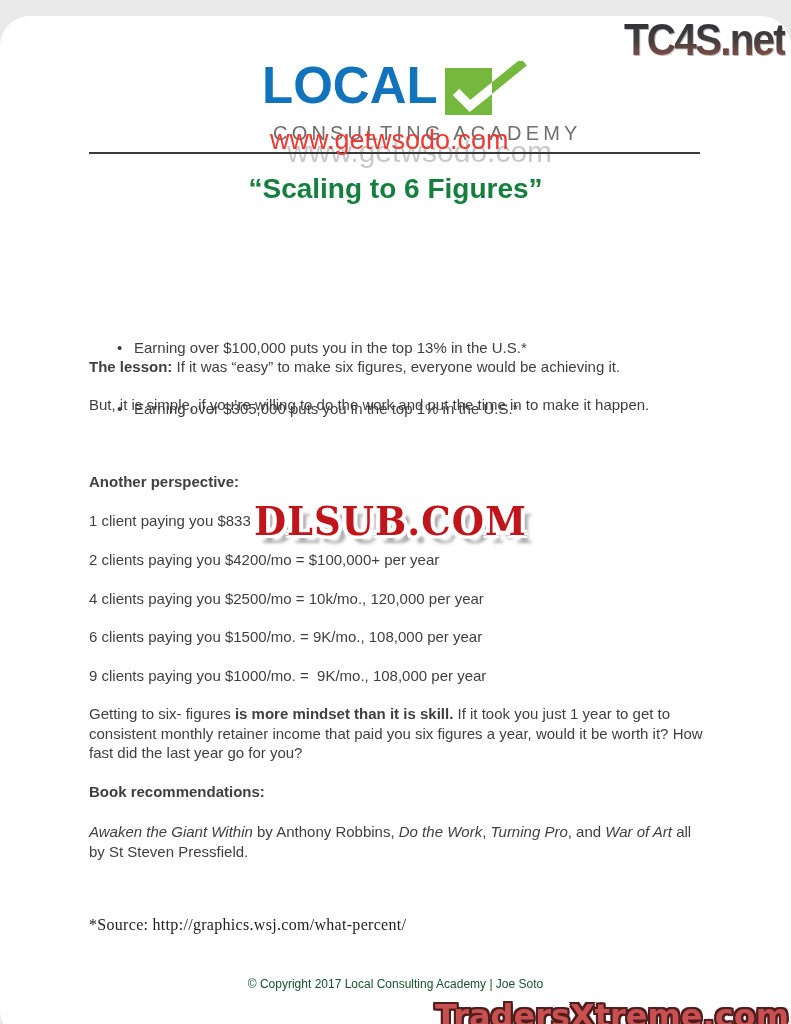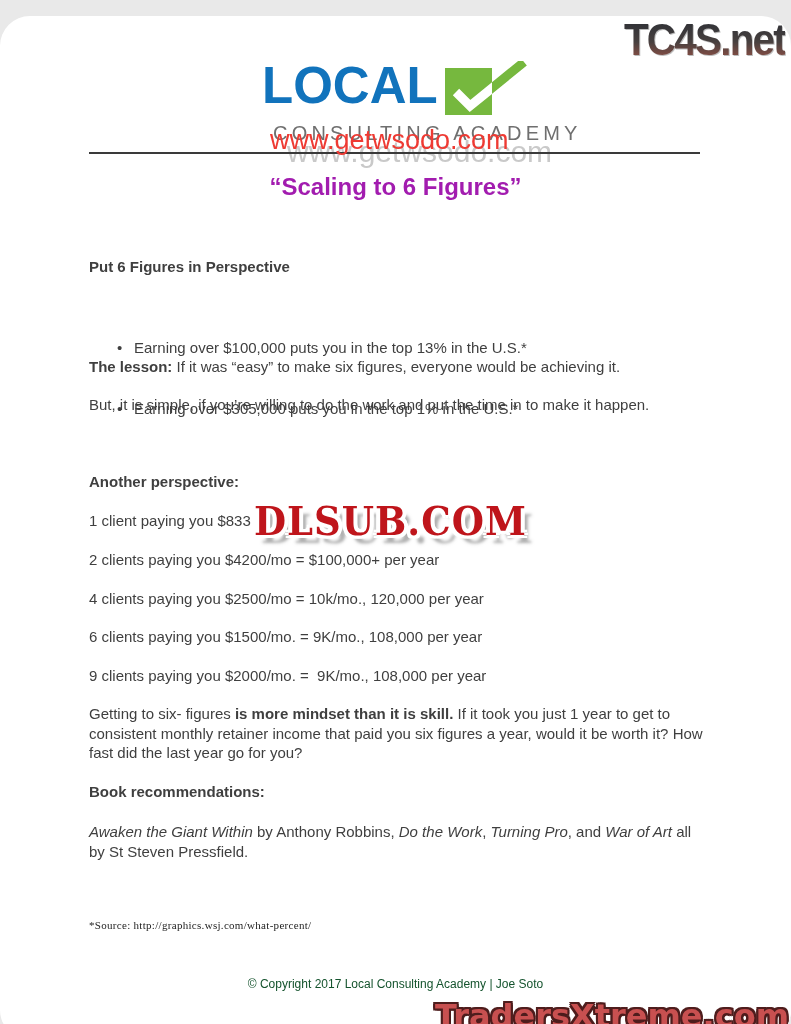--- a/index.html
+++ b/index.html
@@ -65,36 +65,36 @@
     margin-top:3px; padding-left:11px;
     font-size:20px; letter-spacing:4.2px; color:#6f6f6f; white-space:nowrap;
   }
   .rule {
     position:absolute; left:89px; top:136px; width:611px; height:2px;
     background:#3a3a3a; z-index:3;
   }
   
   .doc-title {
     position:absolute; left:0; top:157px; width:100%; z-index:1;
-    text-align:center; font-size:24px; font-weight:bold; color:#a21caf;
+    text-align:center; font-size:28px; font-weight:bold; color:#15803d;
   }
   .block {
     position:absolute; left:89px; width:614px;
     font-size:15px; line-height:20px; white-space:pre-wrap;
   }
   .bold { font-weight:bold; }
   .it { font-style:italic; }
   .bullets { list-style:none; }
   .bullets li { position:relative; padding-left:45px; line-height:20.5px; }
   .bullets li::before {
     content:"•"; position:absolute; left:28px; top:0; font-size:15px; color:#3f3f3f;
   }
   .heading { font-weight:bold; }
   .source-note {
-    font-family:"Liberation Serif", serif; font-size:11px; color:#1d1d1d;
+    font-family:"Liberation Serif", serif; font-size:16px; color:#1d1d1d;
     letter-spacing:0.3px;
   }
   .copyright {
     position:absolute; left:0; top:961px; width:100%;
     text-align:center; font-size:12px; color:#14532d;
   }
 </style>
 </head>
 <body>
 
@@ -119,41 +119,40 @@
     <div class="logo-tagline">CONSULTING ACADEMY</div>
   </div>
 
   <div class="wm-gray">www.getwsodo.com</div>
   <div class="wm-red">www.getwsodo.com</div>
 
   <div class="rule"></div>
 
   <div class="doc-title">“Scaling to 6 Figures”</div>
 
-  <div class="block heading" style="top:241px">Put 6 Figures in Perspective</div>
 
   <ul class="block bullets" style="top:282px">
     <li>Earning over $100,000 puts you in the top 13% in the U.S.*</li>
     <li>Earning over $305,000 puts you in the top 1% in the U.S.*</li>
   </ul>
 
   <div class="block" style="top:341px"><span class="bold">The lesson:</span><span> If it was “easy” to make six figures, everyone would be achieving it.</span></div>
 
   <div class="block" style="top:379px">But, it is simple, if you’re willing to do the work and put the time in to make it happen.</div>
 
   <div class="block heading" style="top:456px">Another perspective:</div>
 
   <div class="block" style="top:495px">1 client paying you $833</div>
 
   <div class="dlsub">DLSUB.COM</div>
 
   <div class="block" style="top:534px">2 clients paying you $4200/mo = $100,000+ per year</div>
   <div class="block" style="top:573px">4 clients paying you $2500/mo = 10k/mo., 120,000 per year</div>
   <div class="block" style="top:611px">6 clients paying you $1500/mo. = 9K/mo., 108,000 per year</div>
-  <div class="block" style="top:650px">9 clients paying you $2000/mo. =  9K/mo., 108,000 per year</div>
+  <div class="block" style="top:650px">9 clients paying you $1000/mo. =  9K/mo., 108,000 per year</div>
 
   <div class="block" style="top:688px; line-height:19.5px"><span>Getting to six- figures </span><span class="bold">is more mindset than it is skill.</span><span> If it took you just 1 year to get to consistent monthly retainer income that paid you six figures a year, would it be worth it? How fast did the last year go for you?</span></div>
 
   <div class="block heading" style="top:766px">Book recommendations:</div>
 
   <div class="block" style="top:806px; line-height:19.5px"><span class="it">Awaken the Giant Within</span><span> by Anthony Robbins, </span><span class="it">Do the Work</span><span>, </span><span class="it">Turning Pro</span><span>, and </span><span class="it">War of Art</span><span> all by St Steven Pressfield.</span></div>
 
   <div class="block source-note" style="top:899px">*Source: http://graphics.wsj.com/what-percent/</div>
 
   <div class="copyright">© Copyright 2017 Local Consulting Academy | Joe Soto</div>

